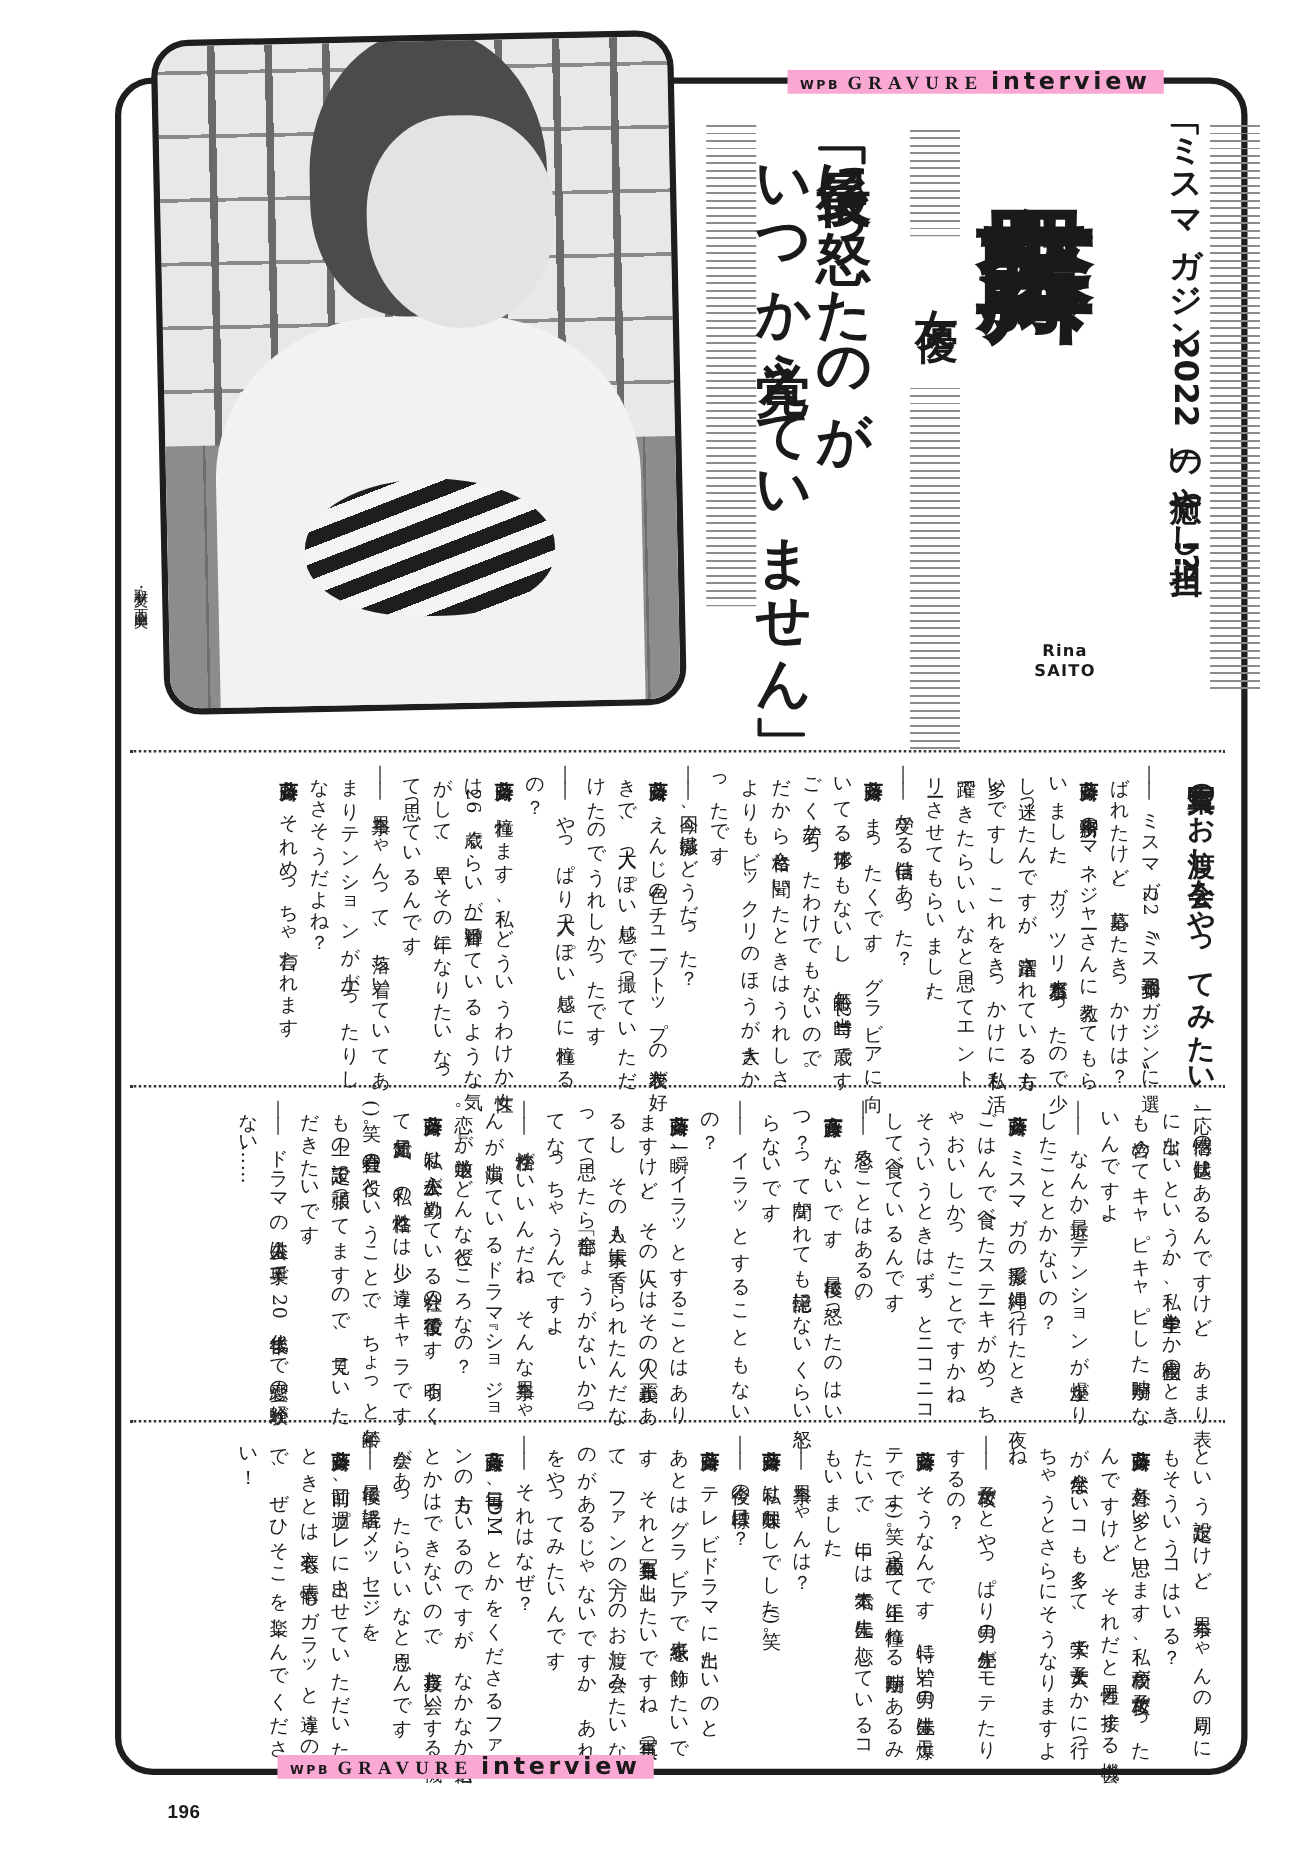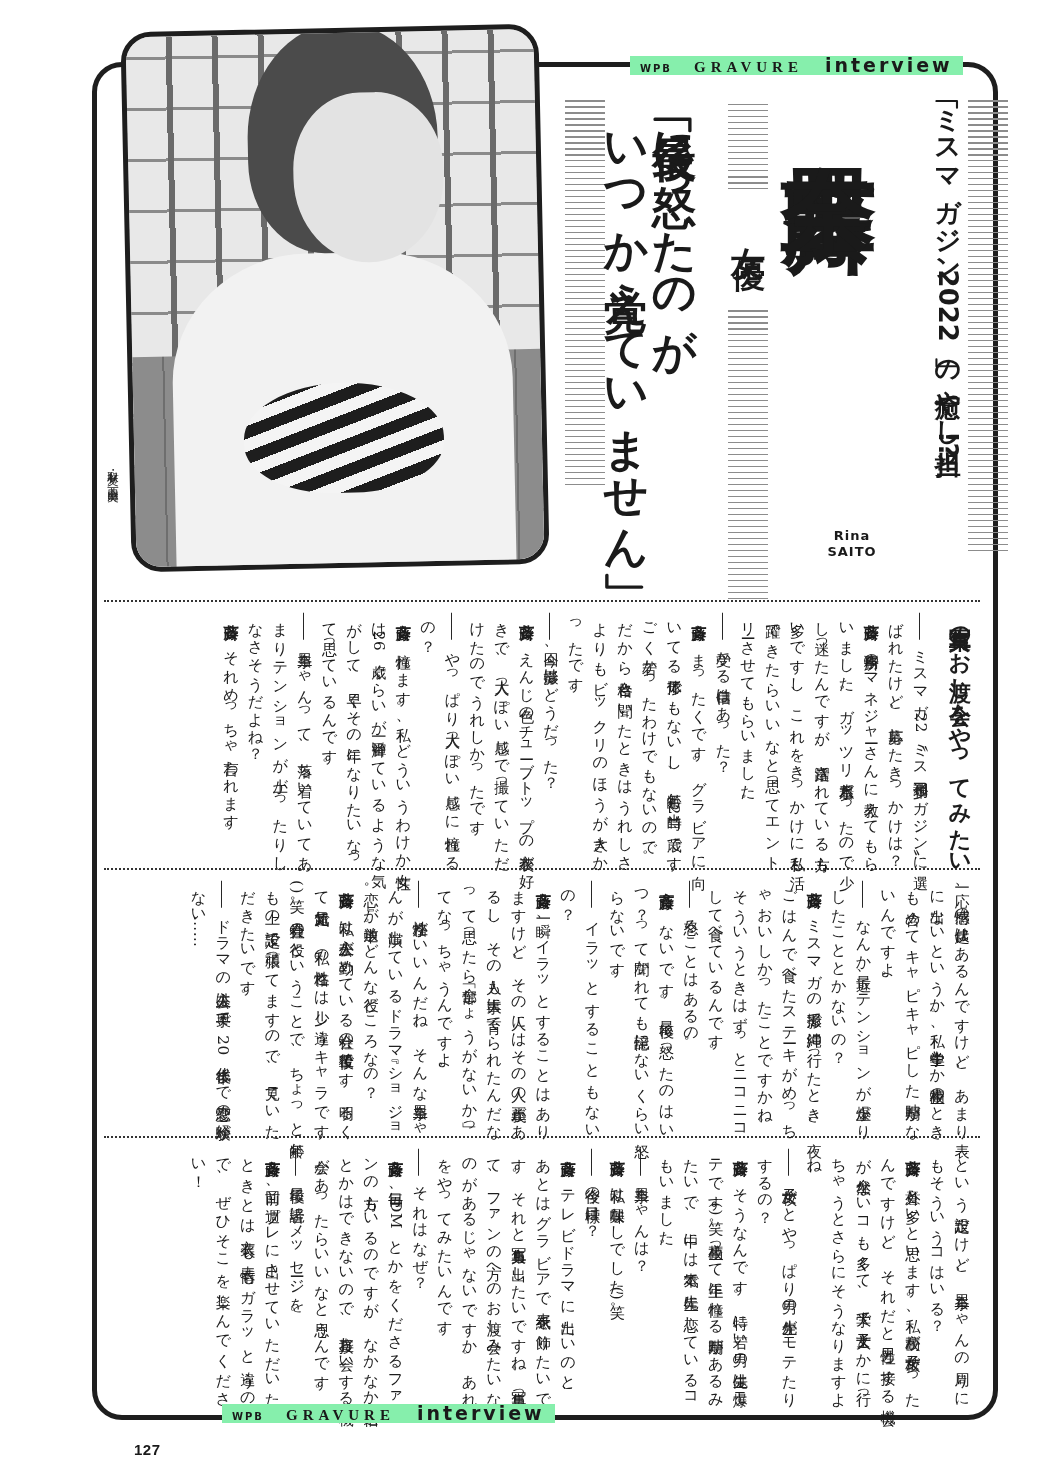--- a/index.html
+++ b/index.html
@@ -5,23 +5,23 @@
   * { box-sizing: border-box; margin: 0; padding: 0; }
   html, body { width: 1050px; height: 1483px; background: #ffffff; overflow: hidden; }
   body { position: relative; font-family: "DejaVu Sans", sans-serif; color: #1a1a1a; }
 
   
   .frame {
     position: absolute; left: 92px; top: 62px; width: 906px; height: 1358px;
     border: 5px solid #1e1e1e; border-radius: 30px;
   }
   .frame-label {
-    position: absolute; background: #86efac; padding: 0 10px;
+    position: absolute; background: #f9a8d4; padding: 0 10px;
     font-family: "DejaVu Sans", sans-serif; white-space: nowrap; line-height: 1;
-    display: flex; align-items: baseline; gap: 22px;
+    display: flex; align-items: baseline; gap: 6px;
   }
   .frame-label.top { left: 630px; top: 56px; }
   .frame-label.bottom { left: 222px; top: 1404px; }
   .frame-label .wpb { font-size: 10px; font-weight: bold; letter-spacing: 2px; }
   .frame-label .grav { font-size: 15px; font-weight: bold; letter-spacing: 5px; font-family: Liberation Serif, serif; }
   .frame-label .intv { font-size: 19px; font-weight: bold; letter-spacing: 3px; }
 
   
   .photo {
     position: absolute; left: 126px; top: 28px; width: 418px; height: 540px;
@@ -72,21 +72,21 @@
   .headline {
     position: absolute; writing-mode: vertical-rl; font-weight: bold;
     font-family: "DejaVu Sans", sans-serif; line-height: 1.05; color: #1a1a1a;
   }
   .hl-tagline { left: 934px; top: 92px; font-size: 26px; letter-spacing: 0px; }
   .hl-name { left: 782px; top: 96px; font-size: 96px; letter-spacing: -2px; line-height: 1; }
   .hl-role { left: 730px; top: 220px; font-size: 34px; letter-spacing: 12px; }
   .hl-quote { left: 602px; top: 104px; font-size: 44px; line-height: 1.1; letter-spacing: -1px; }
   .name-roman {
     position: absolute; left: 812px; top: 514px; width: 80px; text-align: center;
-    font-size: 13px; font-weight: bold; line-height: 1.25; letter-spacing: 1px; margin-top: 14px;
+    font-size: 13px; font-weight: bold; line-height: 1.25; letter-spacing: 1px;
   }
 
   
   .band {
     position: absolute; left: 104px; width: 876px;
     border-top: 2px dotted #333;
   }
   .band1 { top: 600px; height: 270px; }
   .band2 { top: 868px; height: 268px; }
   .band3 { top: 1136px; height: 270px; }
@@ -196,13 +196,13 @@
     <p class="q">最後に読者にメッセージを。</p>
     <p><span class="spk">斉藤</span>　<span>前回、週プレに出させていただいたときとは衣装も表情もガラッと違うので、ぜひそこを楽しんでください！</span></p>
   </div>
 </div>
 
 <div class="frame-label bottom">
   <span class="wpb">WPB</span>
   <span class="grav">GRAVURE</span>
   <span class="intv">interview</span>
 </div>
-<div class="page-number">127</div>
+<div class="page-number">196</div>
 
 </body></html>

